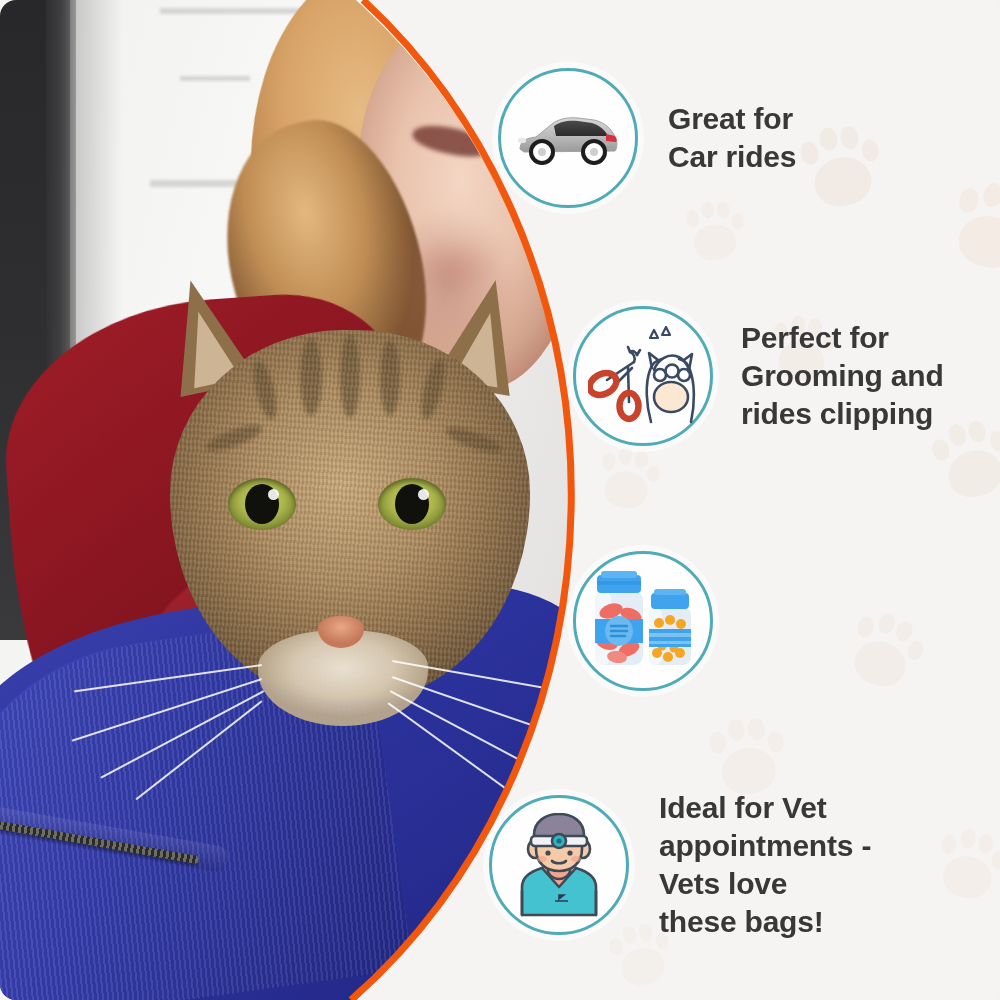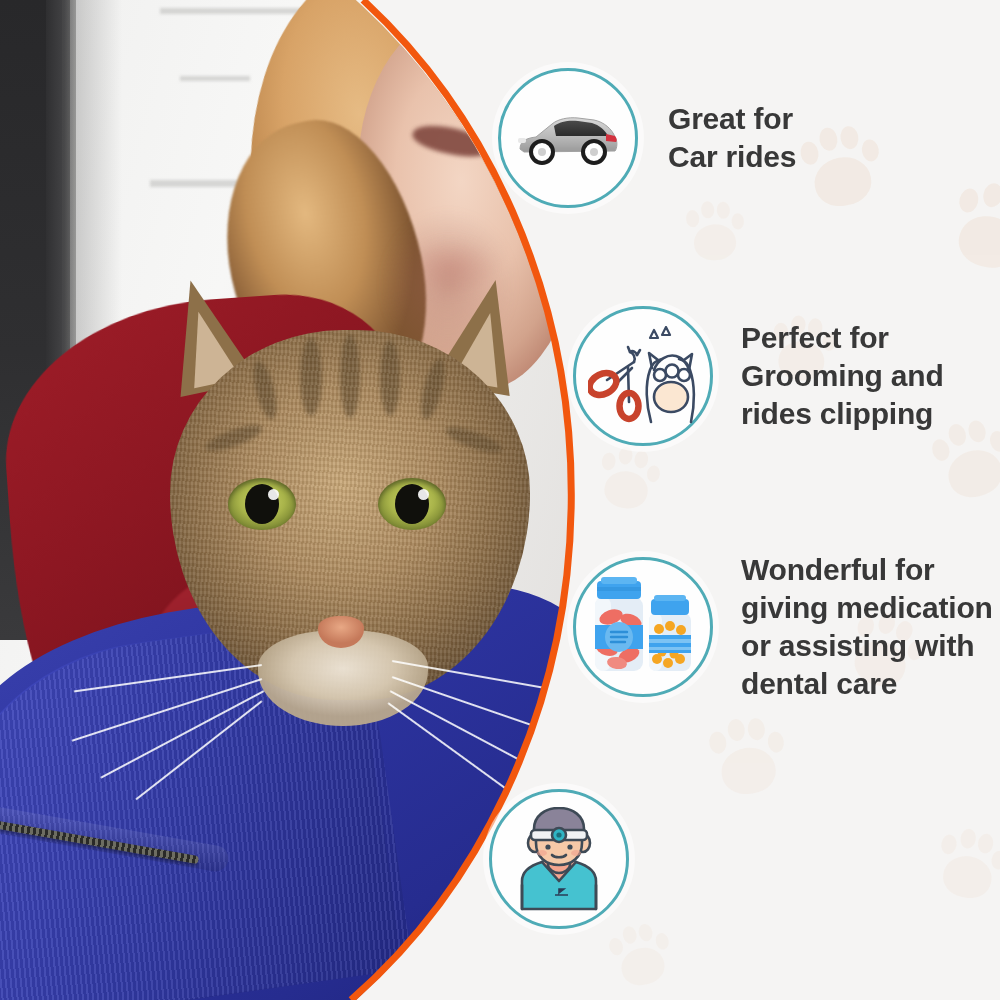--- a/index.html
+++ b/index.html
@@ -1,21 +1,21 @@
 <!DOCTYPE html>
 <html><head>
 <meta charset="utf-8">
 <style>
   html,body{margin:0;padding:0;}
   body{
     width:1000px;height:1000px;overflow:hidden;
     font-family:"Liberation Sans", sans-serif;
     background:#f4f3f2;
   }
-  .canvas{position:relative;width:1000px;height:1000px;overflow:hidden;background:#f5f4f3;}
+  .canvas{position:relative;width:1000px;height:1000px;overflow:hidden;background:#f5f4f3;border-radius:16px;}
 
   
   .paw-layer{position:absolute;inset:0;z-index:1;pointer-events:none;}
   .paw{position:absolute;opacity:.55;}
   .paw .pad{position:absolute;background:#f0e3d8;border-radius:50% 50% 46% 46%;}
   .paw .toe{position:absolute;background:#f0e3d8;border-radius:50%;}
 
   
   .photo-wrap{position:absolute;left:0;top:0;width:600px;height:1000px;z-index:3;}
   .photo{position:absolute;left:0;top:0;width:600px;height:1000px;overflow:hidden;}
@@ -384,24 +384,20 @@
               <circle cx="81" cy="86" r="5"></circle>
               <circle cx="93" cy="82" r="5"></circle>
             <circle cx="87" cy="77" r="4.5"></circle>
               <circle cx="75" cy="75" r="4.5"></circle>
           </g>
           <rect x="62" y="58" width="42" height="18" fill="#3FA3EE"></rect>
           <rect x="62" y="62" width="42" height="4" fill="#8CCBF5" opacity=".8"></rect>
           <rect x="62" y="70" width="42" height="3" fill="#8CCBF5" opacity=".8"></rect>
         </svg>
       </div>
-      <div class="feature-text">Wonderful for
-giving medication
-or assisting with
-dental care</div>
     </div>
 
     <div class="feature f4">
       <div class="icon-circle">
         <svg width="106" height="104" viewBox="0 0 106 104">
           <g stroke="#3E4A56" stroke-width="2.6" stroke-linejoin="round" stroke-linecap="round">
 
             <path d="M16 102 V74 C16 64 26 58 36 55 L53 62 L70 55 C80 58 90 64 90 74 V102 Z" fill="#45C2D0"></path>
             <path d="M36 55 L53 74 L70 55" fill="#F4A58F"></path>
             <path d="M16 78 V102 M90 78 V102" fill="none"></path>
@@ -423,16 +419,20 @@
           <g fill="#3E4A56" stroke="none">
             <circle cx="42" cy="40" r="2.6"></circle>
             <circle cx="64" cy="40" r="2.6"></circle>
           </g>
           <path d="M46 48 C49 51 57 51 60 48" fill="none" stroke="#3E4A56" stroke-width="2.6" stroke-linecap="round"></path>
           <ellipse cx="36" cy="46" rx="5" ry="3" fill="#F0A08C" opacity=".6"></ellipse>
           <ellipse cx="70" cy="46" rx="5" ry="3" fill="#F0A08C" opacity=".6"></ellipse>
           <path d="M53 86 L58 82 L53 82 Z M49 88 H62" fill="#2A3C55" stroke="#2A3C55" stroke-width="1.6"></path>
         </svg>
       </div>
+      <div class="feature-text">Ideal for Vet
+appointments -
+Vets love
+these bags!</div>
     </div>
 
   </div>
 </div>
 
 </body></html>

